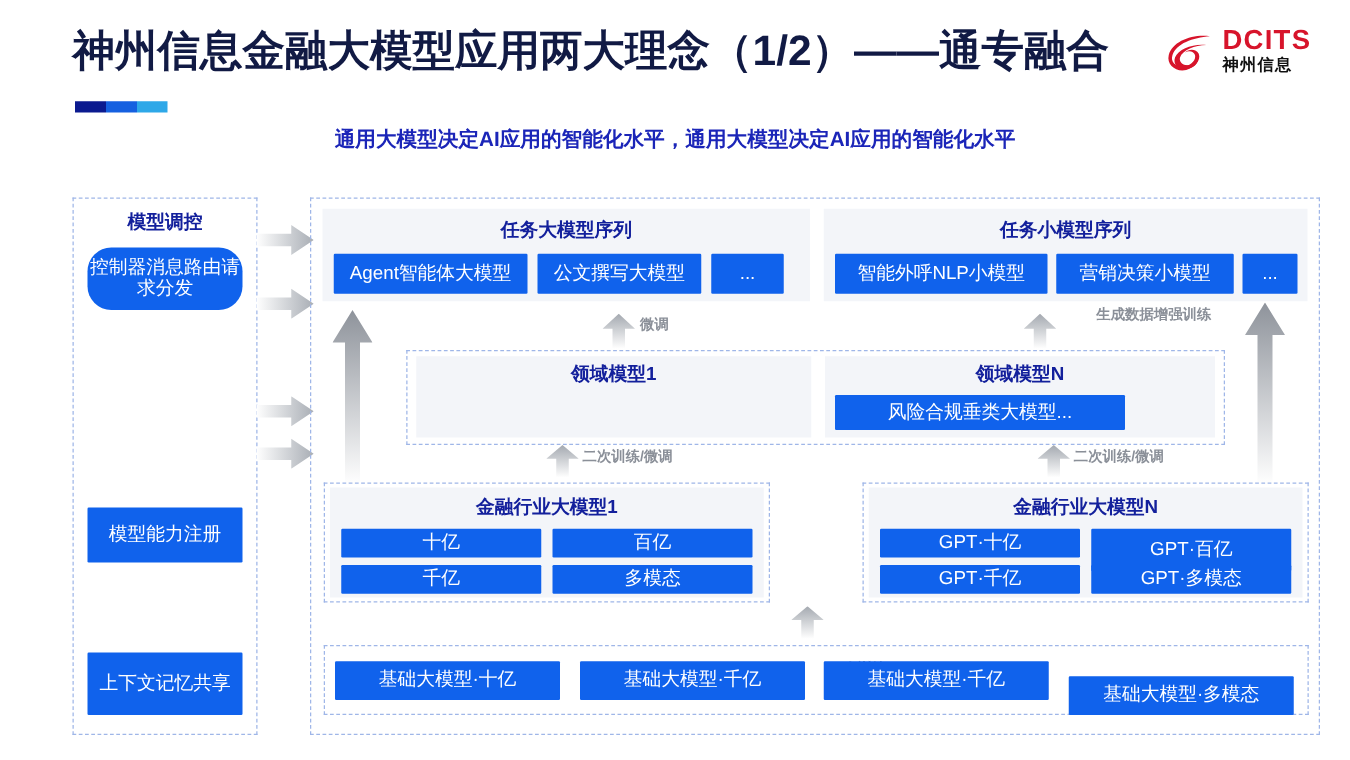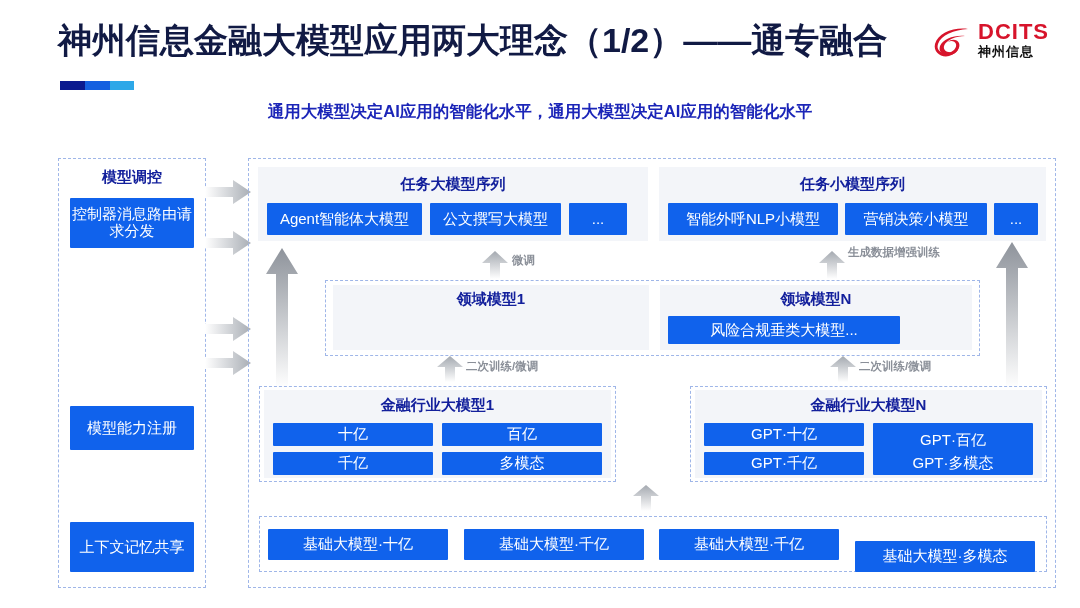--- a/index.html
+++ b/index.html
@@ -41,21 +41,21 @@
     font-size:15px; line-height:1.12; border-radius:1px;
   }
   .grp-title {
     position:absolute; text-align:center; font-size:15px; font-weight:bold;
     color:#13209c; white-space:nowrap;
   }
   .note {
     position:absolute; font-size:11.5px; font-weight:bold; color:#8a8f98;
     line-height:1.12; white-space:nowrap;
   }
-  .note.two { white-space:normal; text-align:center; }
+  .note.two { white-space:normal; text-align:center;margin-left:29px; }
 
   
   .arr-right, .arr-up { position:absolute; }
   .arr-right svg, .arr-up svg { display:block; }
 
   
   #leftcol { left:58px; top:158px; width:148px; height:430px; }
   #leftcol-title { left:58px; top:168px; width:148px; }
   .lbtn { left:70px; width:124px; }
 </style>
@@ -78,21 +78,21 @@
     </div>
     <div class="logo-txt">
       <div class="logo-en">DCITS</div>
       <div class="logo-cn">神州信息</div>
     </div>
   </div>
 
   <div class="dashed" id="leftcol"></div>
   <div class="grp-title" id="leftcol-title">模型调控</div>
 
-  <div class="bbox lbtn" style="top:198px;height:50px;">控制器消息路由请求分发</div>
+  <div class="bbox lbtn" style="top:198px;height:50px;border-radius:19px;">控制器消息路由请求分发</div>
   <div class="bbox lbtn" style="top:406px;height:44px;">模型能力注册</div>
   <div class="bbox lbtn" style="top:522px;height:50px;">上下文记忆共享</div>
 
   <div class="arr-right" style="left:205px;top:180px;">
     <svg width="46" height="24" viewBox="0 0 46 24">
       <defs>
           <linearGradient id="gr1" x1="0" y1="0" x2="1" y2="0">
         <stop offset="0%" stop-color="#ffffff"></stop>
             <stop offset="100%" stop-color="#a9aeb5"></stop>
       </linearGradient>

